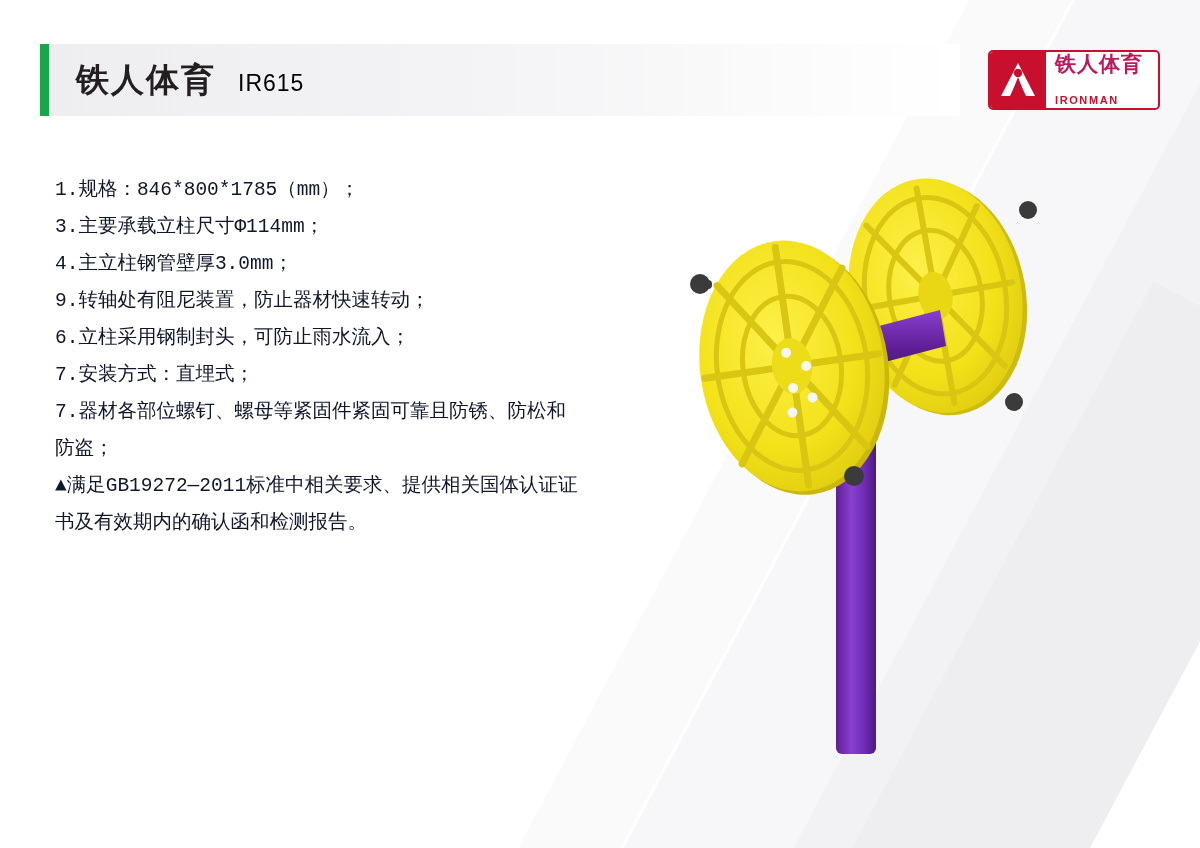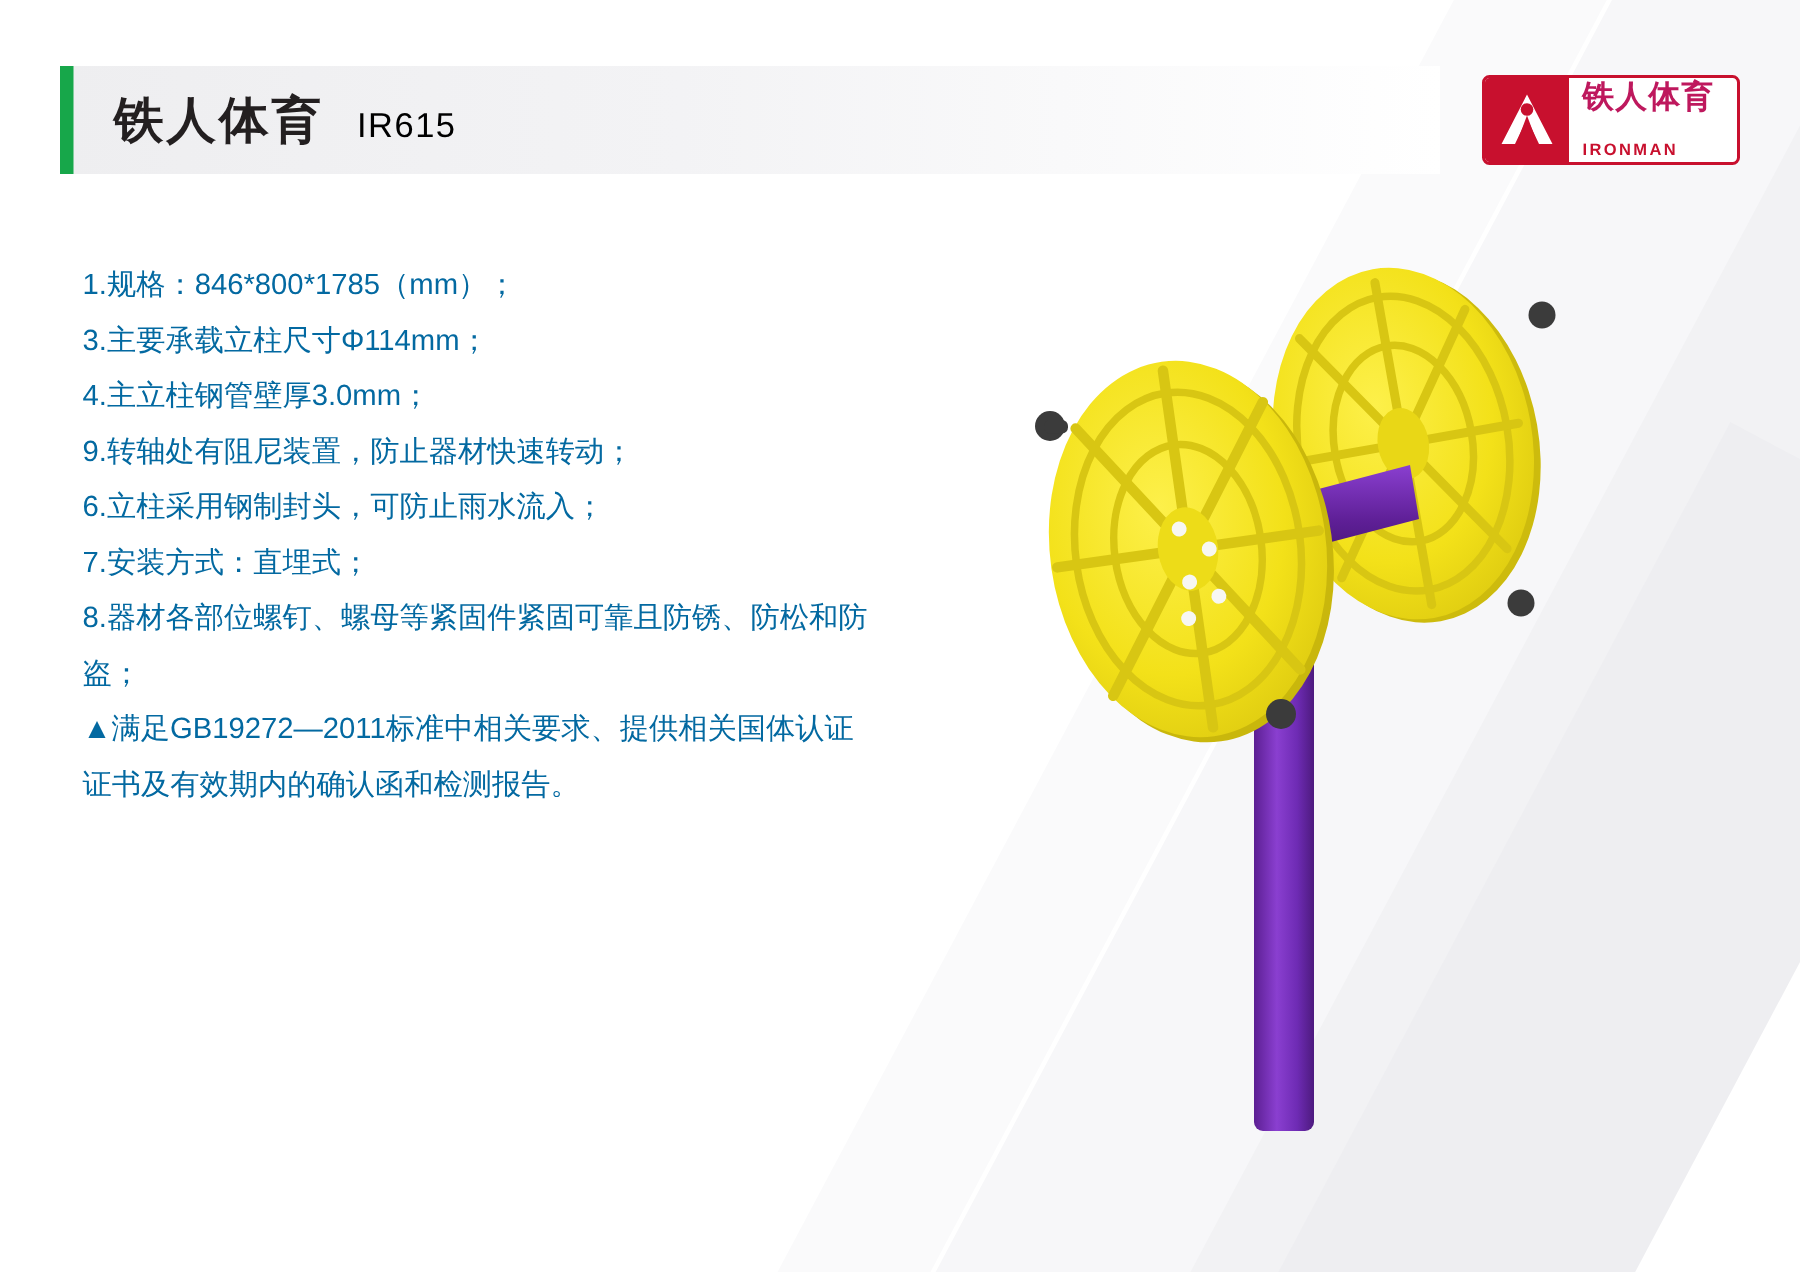--- a/index.html
+++ b/index.html
@@ -157,22 +157,22 @@
   }
 
   
   .spec {
     position: absolute;
     left: 55px;
     top: 172px;
     width: 530px;
     font-size: 19.5px;
     line-height: 37px;
-    color: #0369a1;
-    font-family: Liberation Sans, sans-serif;
+    color: #0f172a;
+    font-family: Liberation Mono, monospace;
   }
   .spec p {
     margin: 0;
     text-indent: 0;
   }
 
   
   .product {
     position: absolute;
     left: 640px;
@@ -217,21 +217,21 @@
   </div>
 </div>
 
 <div class="spec">
   <p>1.规格：846*800*1785（mm）；</p>
   <p>3.主要承载立柱尺寸Φ114mm；</p>
   <p>4.主立柱钢管壁厚3.0mm；</p>
   <p>9.转轴处有阻尼装置，防止器材快速转动；</p>
   <p>6.立柱采用钢制封头，可防止雨水流入；</p>
   <p>7.安装方式：直埋式；</p>
-  <p>8.器材各部位螺钉、螺母等紧固件紧固可靠且防锈、防松和防盗；</p>
+  <p>7.器材各部位螺钉、螺母等紧固件紧固可靠且防锈、防松和防盗；</p>
   <p>▲满足GB19272—2011标准中相关要求、提供相关国体认证证书及有效期内的确认函和检测报告。</p>
 </div>
 
 <div class="product">
   <svg width="480" height="600" viewBox="0 0 480 600" aria-hidden="true">
     <defs>
       <radialGradient id="wheelGrad" cx="42%" cy="38%" r="72%">
         <stop offset="0%" stop-color="#fdf04a"></stop>
         <stop offset="62%" stop-color="#f3e119"></stop>
         <stop offset="100%" stop-color="#dbc80f"></stop>

